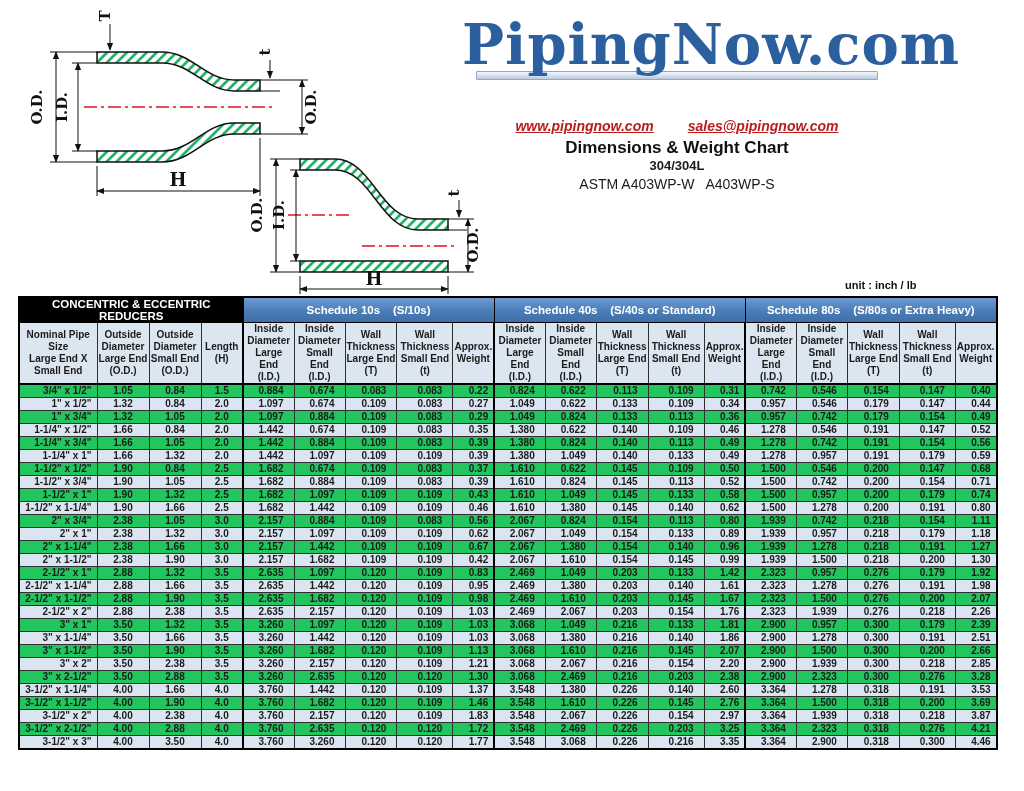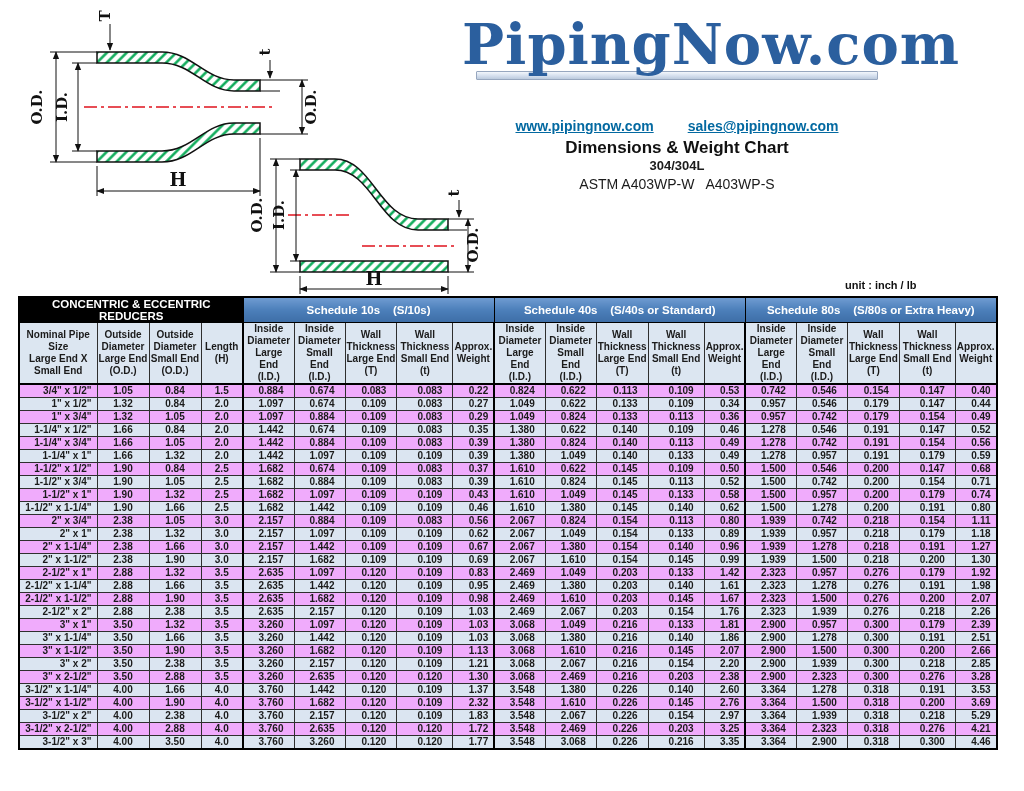--- a/index.html
+++ b/index.html
@@ -11,40 +11,40 @@
   .right-header{position:absolute;left:462px;top:20px;width:430px;text-align:center;}
   .logo{
     font-family:"DejaVu Serif", serif;font-weight:bold;font-size:56px;line-height:48px;
     color:#2b5f9e;letter-spacing:1px;
   }
   .logo-bar{
     height:7px;margin:3px 14px 0 14px;border:1px solid #97a7bf;border-radius:1px;
     background:linear-gradient(180deg,#f2f6fb 0%,#d4dfee 55%,#bccadd 100%);
   }
   .links-line{margin-top:38px;font-size:14px;font-weight:bold;}
-  .links-line a{color:#0369a1;text-decoration:underline;}
+  .links-line a{color:#b91c1c;text-decoration:underline;font-style:italic;}
   .links-gap{display:inline-block;width:34px;}
   .title-1{margin-top:33px;font-size:16px;font-weight:bold;color:#111;}
   .title-2{margin-top:4px;font-size:17px;font-weight:bold;color:#111;}
   .title-3{font-size:13px;font-weight:bold;}
   .title-4{margin-top:2px;font-size:13px;font-weight:bold;}
   .title-5{margin-top:3px;font-size:14px;font-weight:normal;white-space:pre;}
   .unit-note{position:absolute;left:845px;top:279px;font-size:11px;font-weight:bold;color:#111;}
 
   
   .diagrams{position:absolute;left:12px;top:4px;width:470px;height:292px;}
   .dim-label{font-family:"DejaVu Serif", serif;font-weight:bold;font-size:15px;fill:#111;}
   .dim-label-big{font-family:"DejaVu Serif", serif;font-weight:bold;font-size:18px;fill:#111;}
   .dim-line{stroke:#111;stroke-width:1;fill:none;}
   .shape{fill:url(#hatch);stroke:#111;stroke-width:1.5;}
   .centerline{stroke:#e0131e;stroke-width:1.3;stroke-dasharray:13 4 3 4;fill:none;}
 
   
   .table-wrap{position:absolute;left:18px;top:296px;}
-  #dims{border-collapse:collapse;table-layout:fixed;border:2px solid #000;background:#f0abfc;}
+  #dims{border-collapse:collapse;table-layout:fixed;border:2px solid #000;background:#22c55e;}
   #dims th,#dims td{border:1px solid #2f2f2f;overflow:hidden;}
   #dims .gh{height:17px;font-size:11.5px;font-weight:bold;text-align:center;padding:0;}
   #dims .gh.black{background:#000;color:#fff;border-color:#000;}
   #dims .gh.blue{
     background:linear-gradient(180deg,#6f9bd1 0%,#4c7fba 50%,#3e6ea7 100%);
     color:#fff;border-color:#000;
   }
   #dims .ch{
     height:60px;background:#dce6f1;font-size:10px;font-weight:bold;text-align:center;
     white-space:pre-line;line-height:1.2;vertical-align:middle;border-bottom:2px solid #000;padding:0 1px;
@@ -258,21 +258,21 @@
           <td class="c-mid">1.5</td>
           <td class="c-num gs">0.884</td>
           <td class="c-num">0.674</td>
           <td class="c-num">0.083</td>
           <td class="c-num">0.083</td>
           <td class="c-wt">0.22</td>
           <td class="c-num gs">0.824</td>
           <td class="c-num">0.622</td>
           <td class="c-num">0.113</td>
           <td class="c-num">0.109</td>
-          <td class="c-wt">0.53</td>
+          <td class="c-wt">0.31</td>
           <td class="c-num gs">0.742</td>
           <td class="c-num">0.546</td>
           <td class="c-num">0.154</td>
           <td class="c-num">0.147</td>
           <td class="c-wt">0.40</td>
         </tr>
         <tr>
           <td class="c-name">1" x 1/2"</td>
           <td class="c-mid">1.32</td>
           <td class="c-mid">0.84</td>
@@ -526,21 +526,21 @@
         </tr>
         <tr>
           <td class="c-name">2" x 1-1/2"</td>
           <td class="c-mid">2.38</td>
           <td class="c-mid">1.90</td>
           <td class="c-mid">3.0</td>
           <td class="c-num gs">2.157</td>
           <td class="c-num">1.682</td>
           <td class="c-num">0.109</td>
           <td class="c-num">0.109</td>
-          <td class="c-wt">0.69</td>
+          <td class="c-wt">0.42</td>
           <td class="c-num gs">2.067</td>
           <td class="c-num">1.610</td>
           <td class="c-num">0.154</td>
           <td class="c-num">0.145</td>
           <td class="c-wt">0.99</td>
           <td class="c-num gs">1.939</td>
           <td class="c-num">1.500</td>
           <td class="c-num">0.218</td>
           <td class="c-num">0.200</td>
           <td class="c-wt">1.30</td>
@@ -757,21 +757,21 @@
         </tr>
         <tr>
           <td class="c-name">3-1/2" x 1-1/2"</td>
           <td class="c-mid">4.00</td>
           <td class="c-mid">1.90</td>
           <td class="c-mid">4.0</td>
           <td class="c-num gs">3.760</td>
           <td class="c-num">1.682</td>
           <td class="c-num">0.120</td>
           <td class="c-num">0.109</td>
-          <td class="c-wt">2.32</td>
+          <td class="c-wt">1.46</td>
           <td class="c-num gs">3.548</td>
           <td class="c-num">1.610</td>
           <td class="c-num">0.226</td>
           <td class="c-num">0.145</td>
           <td class="c-wt">2.76</td>
           <td class="c-num gs">3.364</td>
           <td class="c-num">1.500</td>
           <td class="c-num">0.318</td>
           <td class="c-num">0.200</td>
           <td class="c-wt">3.69</td>
@@ -788,21 +788,21 @@
           <td class="c-wt">1.83</td>
           <td class="c-num gs">3.548</td>
           <td class="c-num">2.067</td>
           <td class="c-num">0.226</td>
           <td class="c-num">0.154</td>
           <td class="c-wt">2.97</td>
           <td class="c-num gs">3.364</td>
           <td class="c-num">1.939</td>
           <td class="c-num">0.318</td>
           <td class="c-num">0.218</td>
-          <td class="c-wt">5.29</td>
+          <td class="c-wt">3.87</td>
         </tr>
         <tr>
           <td class="c-name">3-1/2" x 2-1/2"</td>
           <td class="c-mid">4.00</td>
           <td class="c-mid">2.88</td>
           <td class="c-mid">4.0</td>
           <td class="c-num gs">3.760</td>
           <td class="c-num">2.635</td>
           <td class="c-num">0.120</td>
           <td class="c-num">0.120</td>

